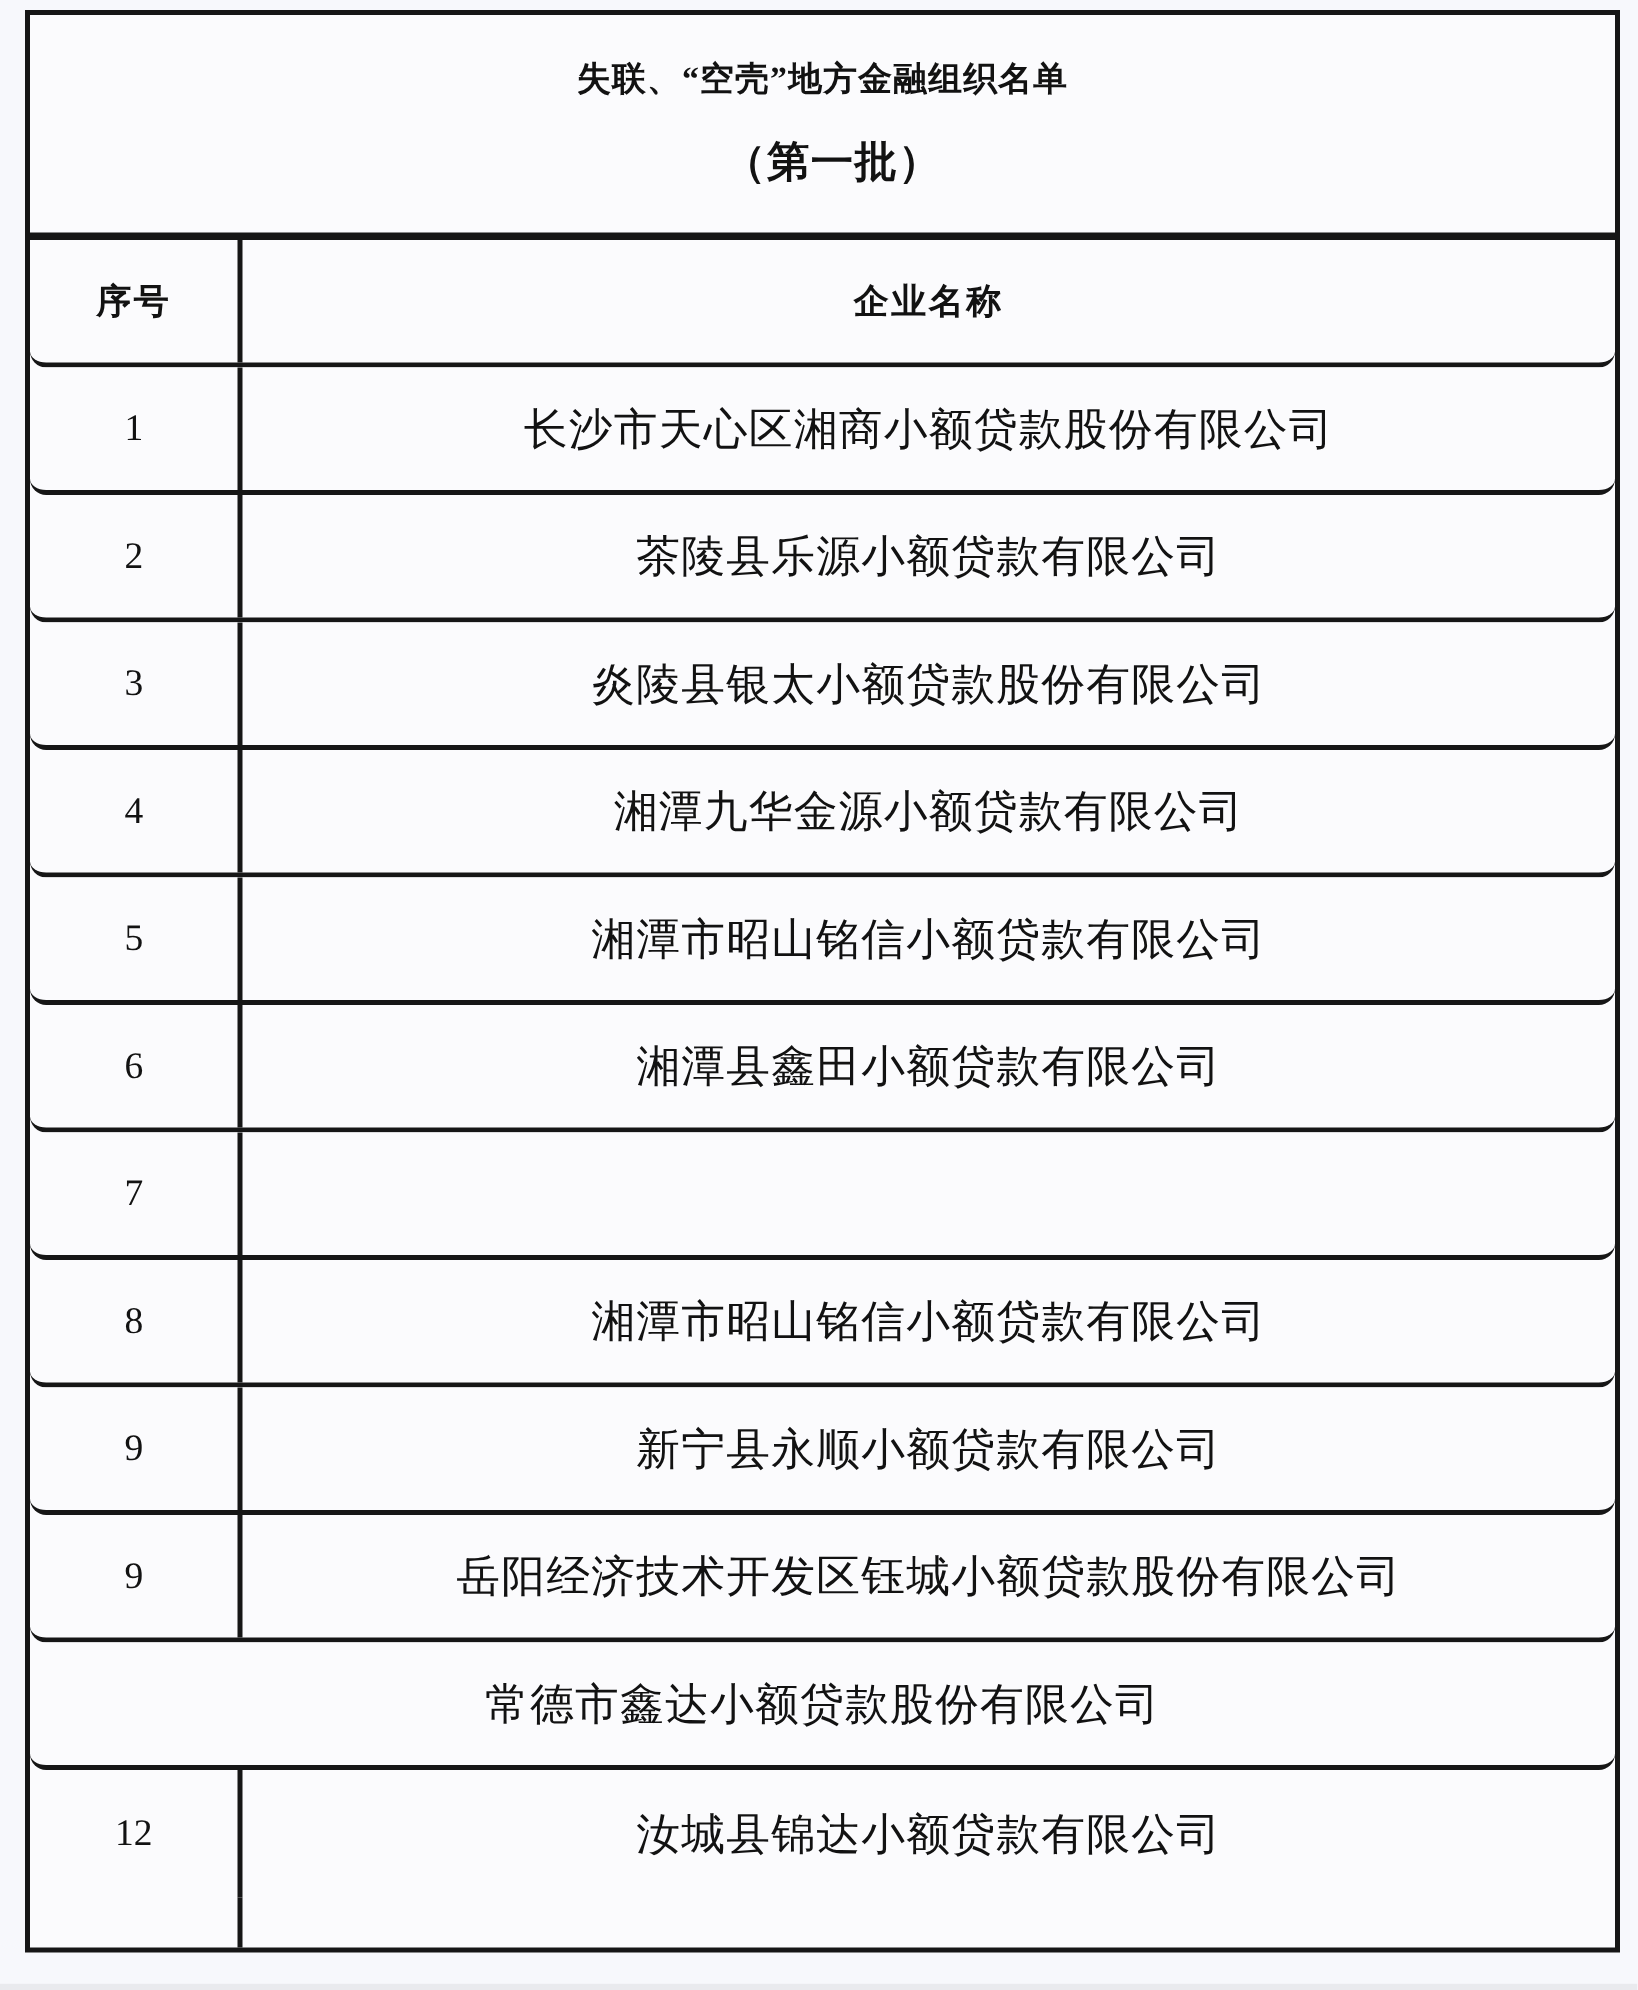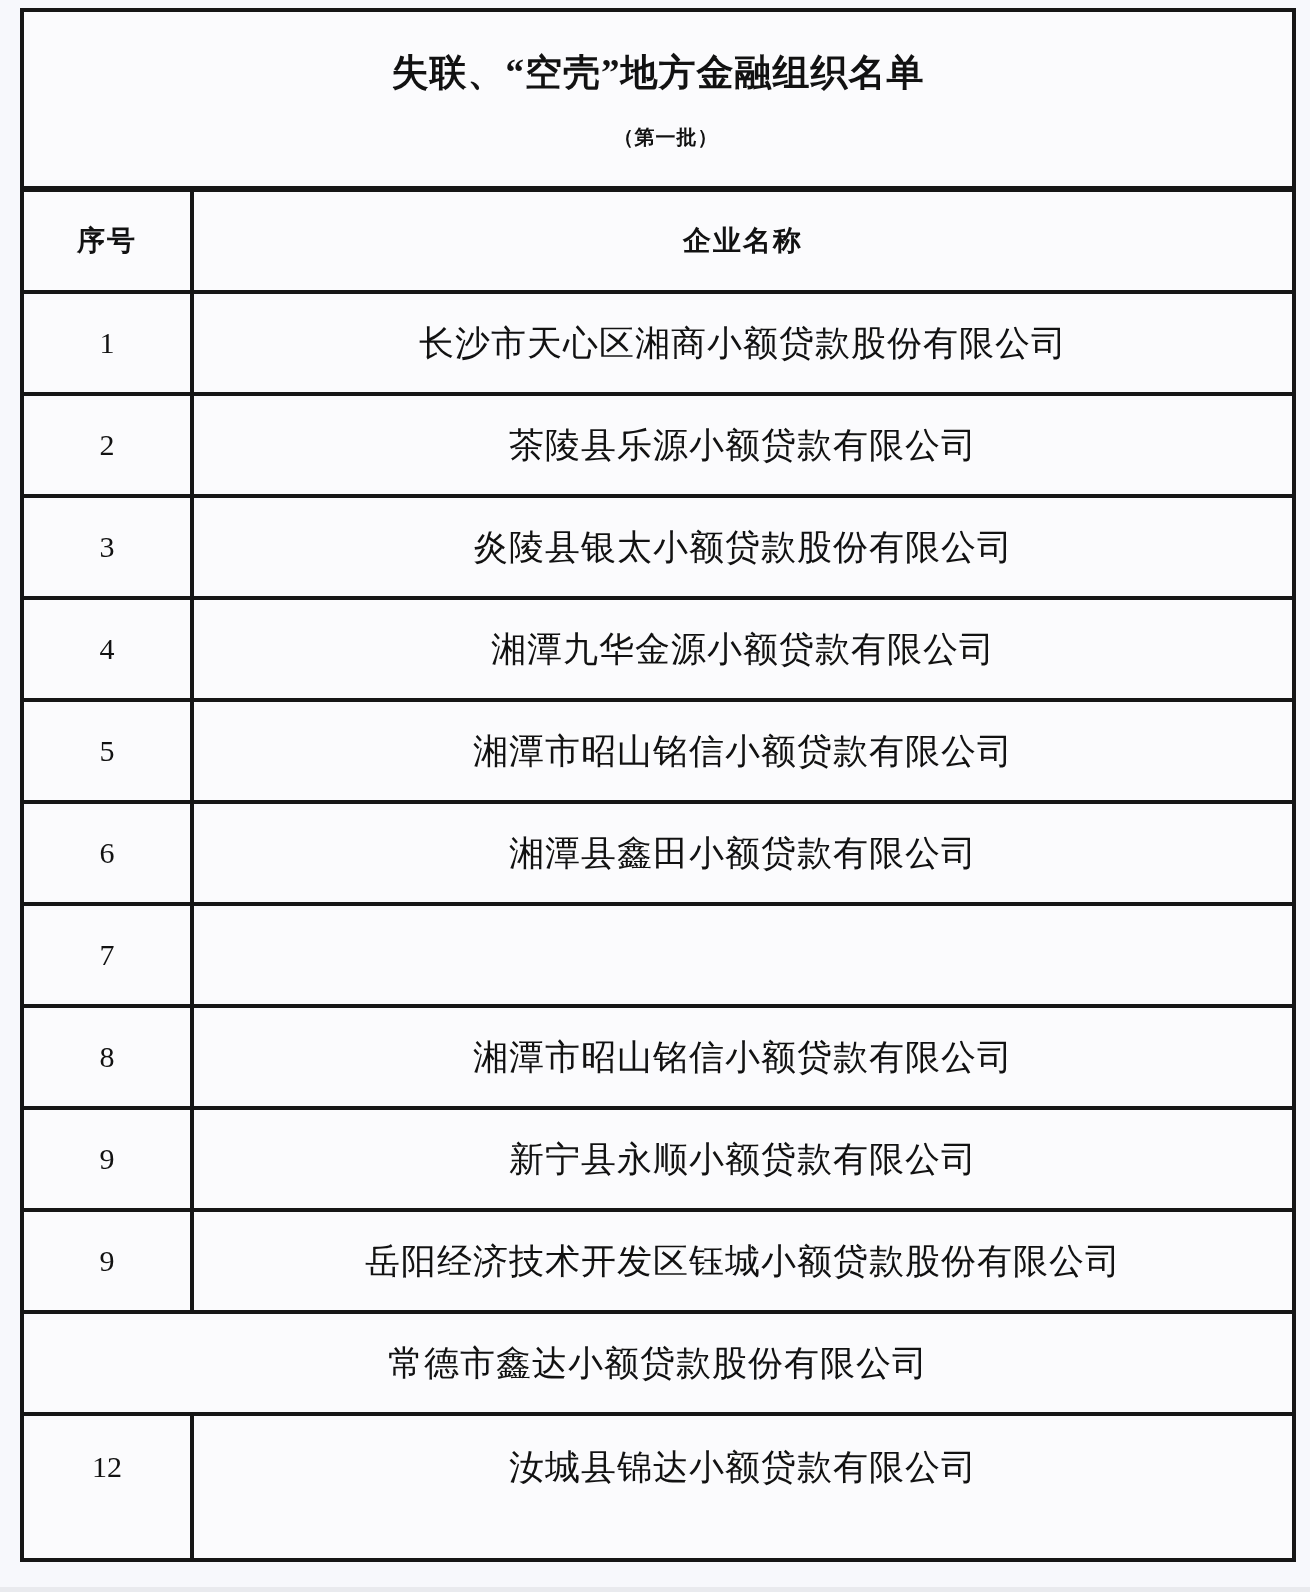--- a/index.html
+++ b/index.html
@@ -23,34 +23,35 @@
   .title-block {
     height: 180px;
     border-bottom: 6px solid #161616;
     display: flex;
     flex-direction: column;
     justify-content: center;
     align-items: center;
     gap: 26px;
   }
   .title-line1 {
-    font-size: 37px;
+    font-size: 27px;
     font-weight: 700;
     letter-spacing: 1px;
   }
   .title-line2 {
-    font-size: 20px;
+    font-size: 34px;
     font-weight: 700;
     letter-spacing: 1px;
     margin-left: 16px;
   }
   .row {
     display: flex;
     height: 102px;
     border-bottom: 4px solid #161616;
+    border-radius: 13px;
   }
   .row:last-child { border-bottom: none; }
   .cell {
     display: flex;
     align-items: center;
     justify-content: center;
   }
   .index-cell {
     width: 170px;
     flex: 0 0 170px;

